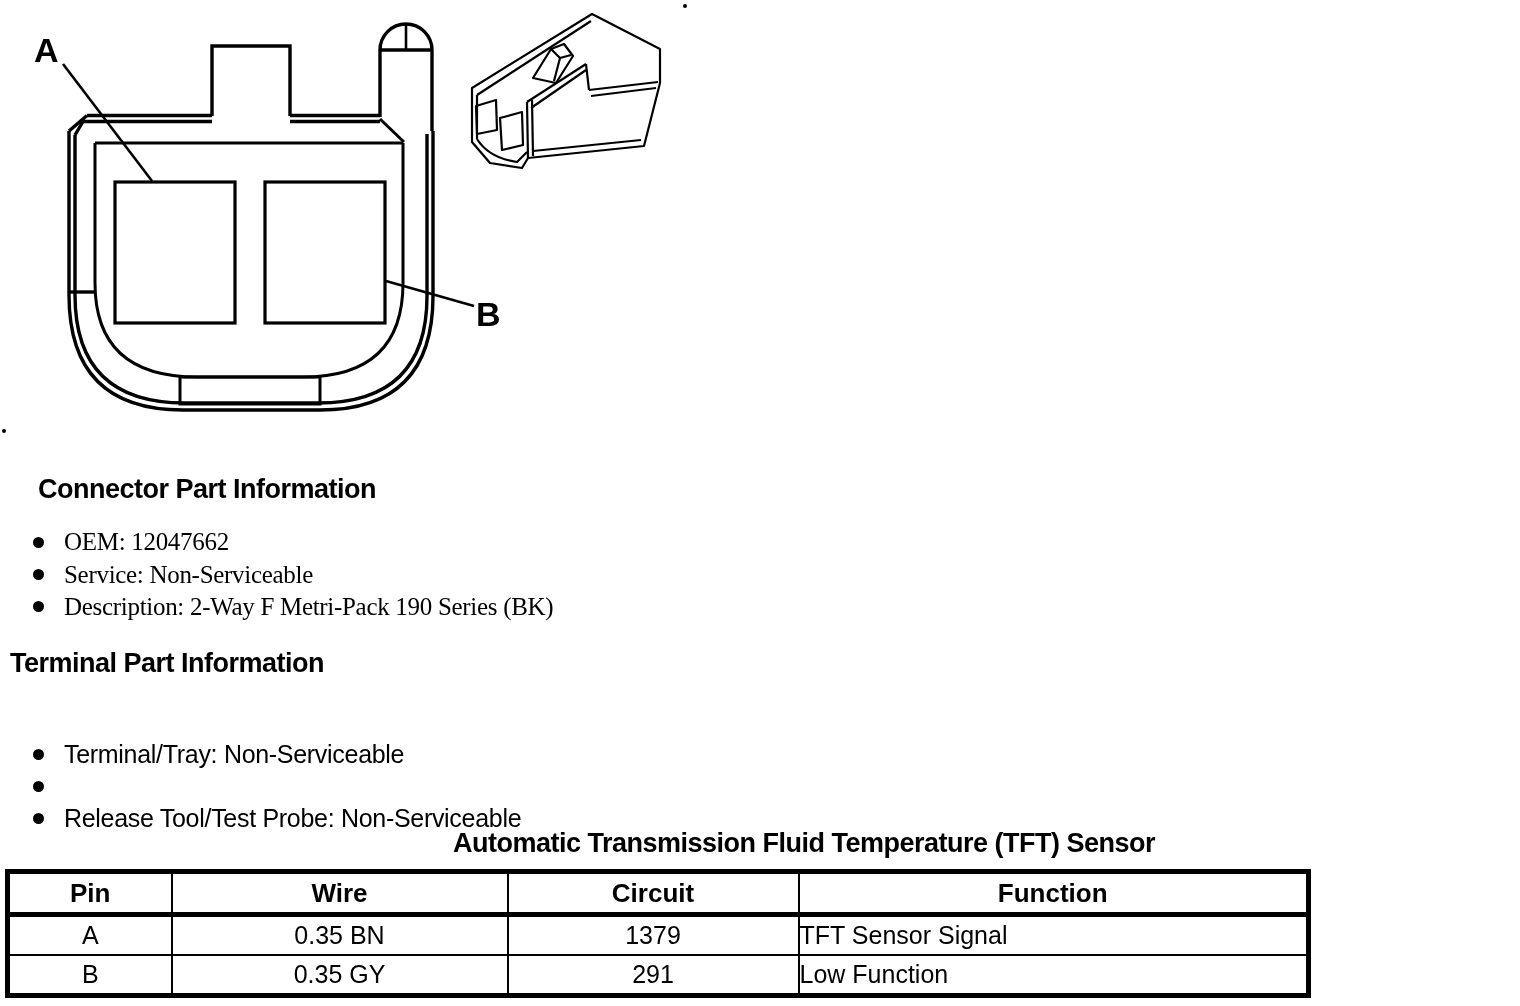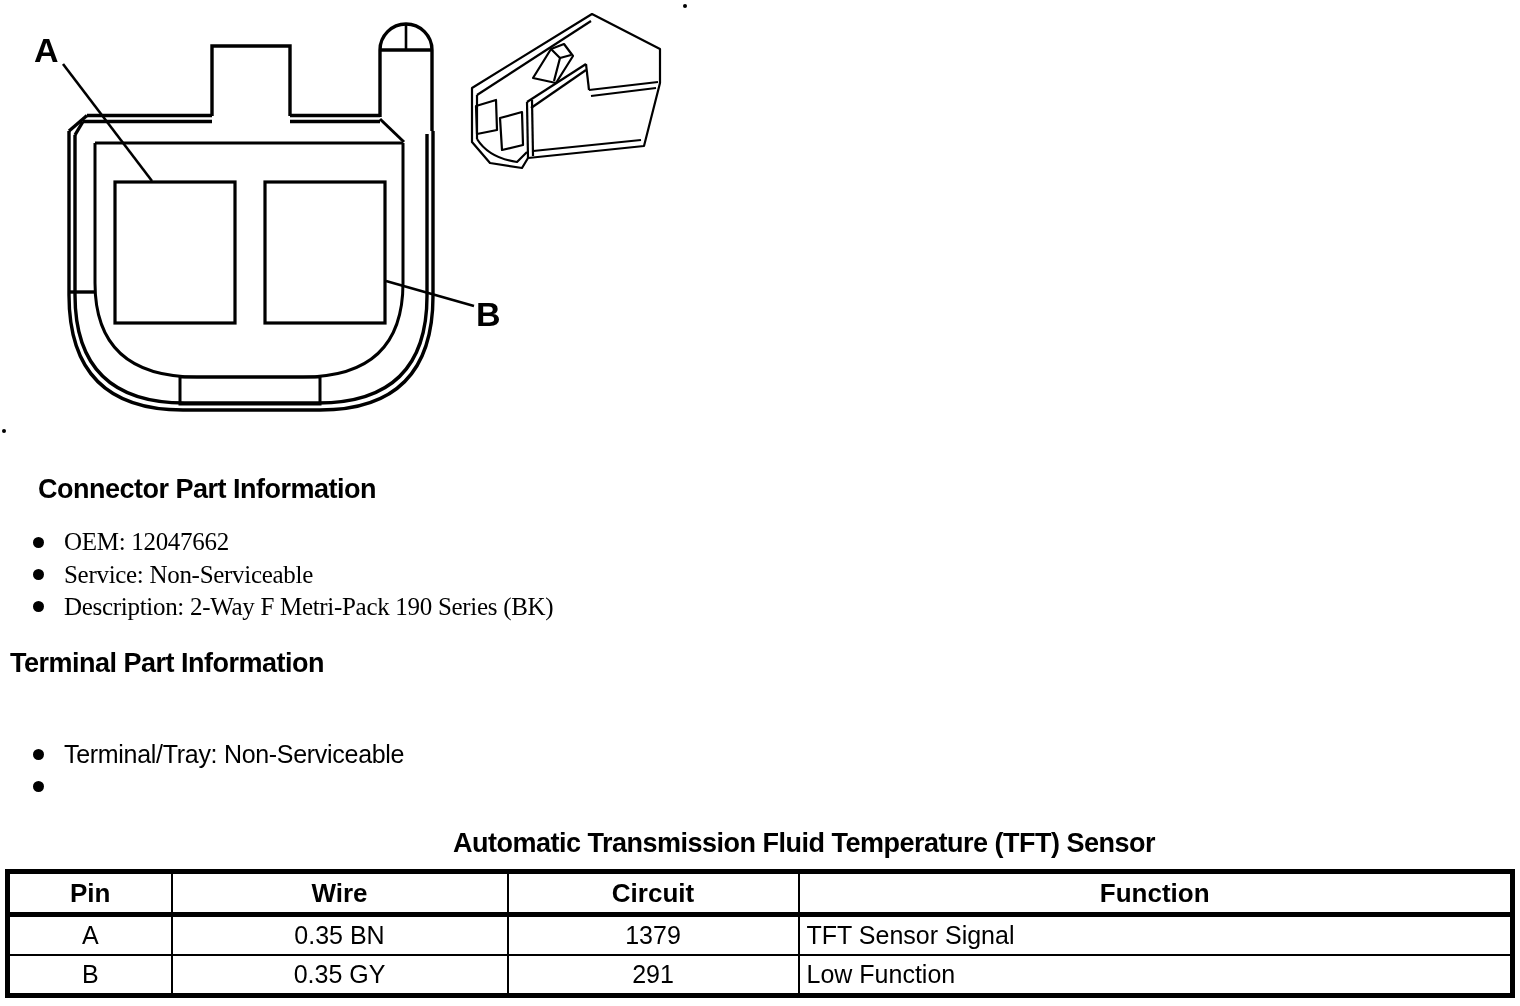--- a/index.html
+++ b/index.html
@@ -24,32 +24,32 @@
   #terminal-list  { top:690px;margin-top:48px; }
   ul.bullet-list li { height:32.4px; display:flex; align-items:center; font-size:25px; letter-spacing:-0.3px; white-space:nowrap; }
   .dot { width:11px; height:11px; border-radius:50%; background:#000; margin-right:20px; flex:none; }
 
   .table-title {
     position:absolute; top:828px; left:0; width:1520px; margin:0;
     text-align:center; font-size:27px; font-weight:bold; letter-spacing:-0.5px;padding-left:44px;
   }
 
   table.pin-table {
-    position:absolute; top:869px; left:5px; width:1510px;
+    position:absolute; top:869px; left:5px; width:1306px;
     border-collapse:collapse; table-layout:fixed;
     border:5px solid #000; font-size:25px;
   }
   .pin-table th {
     border:2px solid #000; border-bottom:5px solid #000;
     font-size:26px; font-weight:bold; height:38px; text-align:center; padding:0;
   }
   .pin-table td {
     border:2px solid #000; height:37px; text-align:center; padding:0; font-weight:normal;
   }
-  .pin-table td.fn { text-align:left; padding-left:7px; }
+  .pin-table td.fn { text-align:left; padding-left:0; }
 </style>
 </head>
 <body>
 
 <div class="page">
 
   <svg class="drawing" width="760" height="450" viewBox="0 0 760 450">
 
     <g fill="none" stroke="#000" stroke-width="3.4">
 
@@ -137,20 +137,24 @@
   <h2 class="heading" id="terminal-heading">Terminal Part Information</h2>
 
   <ul class="bullet-list" id="terminal-list">
     <li>
       <span class="dot"></span>
       <span>Terminal/Tray: Non-Serviceable</span>
     </li>
     <li>
       <span class="dot"></span>
     </li>
+    <li>
+      <span class="dot"></span>
+      <span>Release Tool/Test Probe: Non-Serviceable</span>
+    </li>
   </ul>
 
   <p class="table-title">Automatic Transmission Fluid Temperature (TFT) Sensor</p>
 
   <table class="pin-table">
     <colgroup>
       <col style="width:164px">
         <col style="width:336px">
         <col style="width:291px">
         <col>

